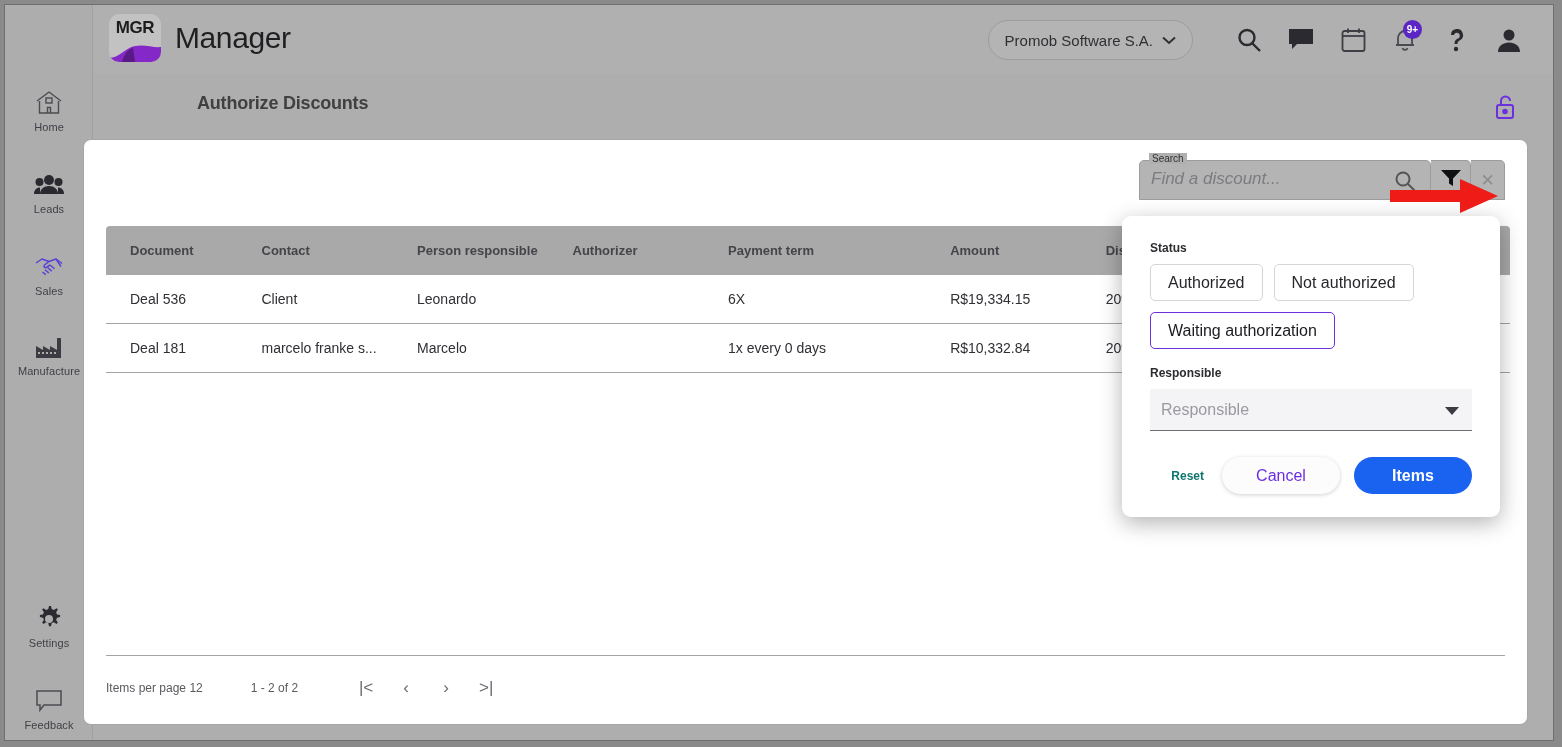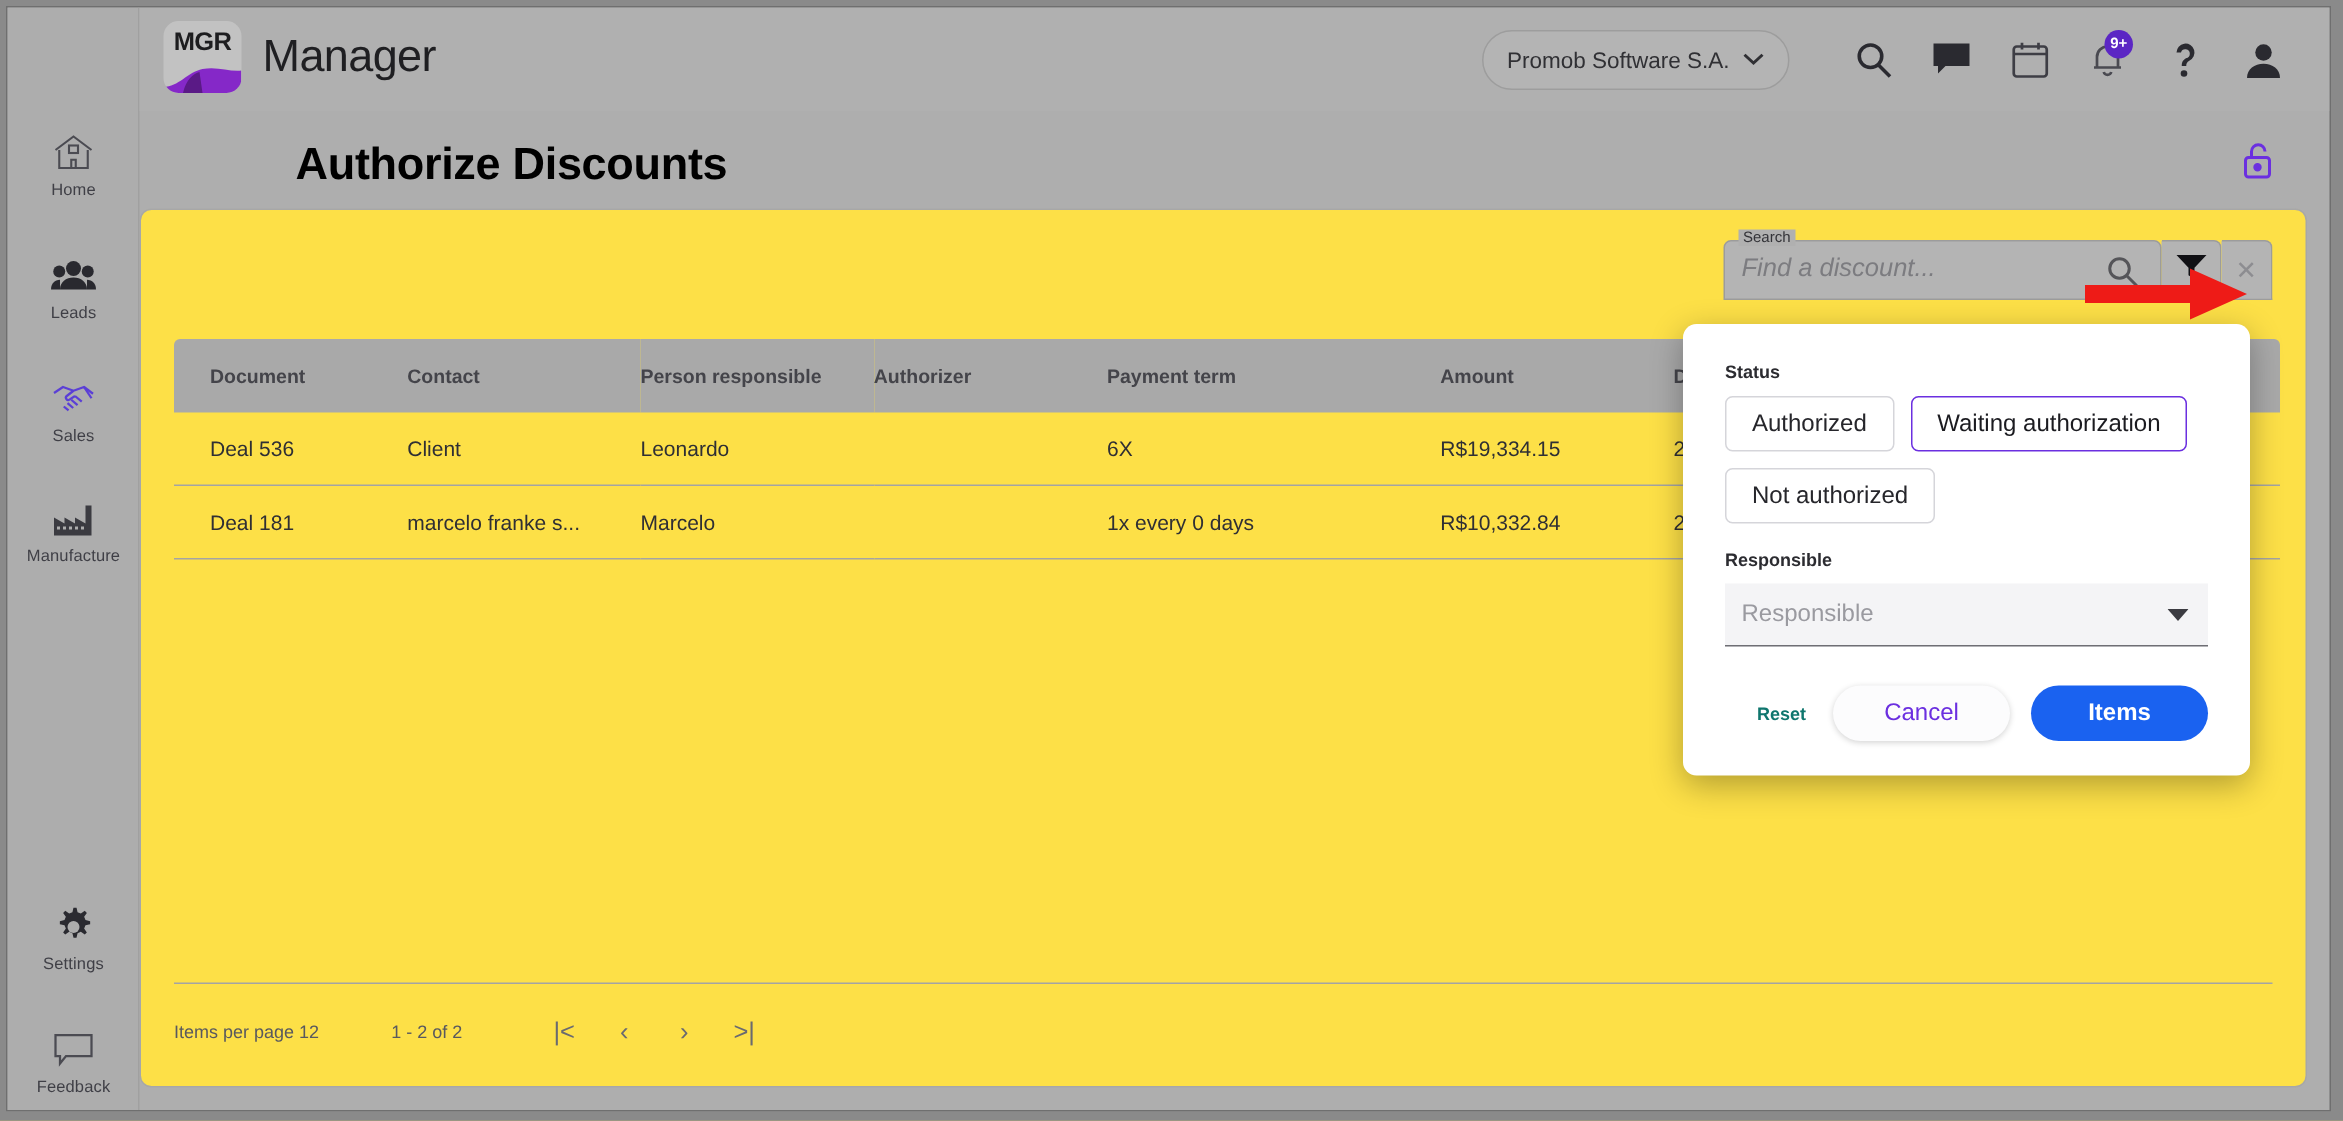--- a/index.html
+++ b/index.html
@@ -129,39 +129,39 @@
     font-size: 10px;
     font-weight: bold;
     display: flex; align-items: center; justify-content: center;
     padding: 0 3px;
   }
 
   
   #page-title {
     position: absolute;
     left: 192px; top: 88px;
-    font-size: 30px;
-    color: #000000;
+    font-size: 18px;
+    color: #404040;
     letter-spacing: -.2px;
   }
   #lock-btn {
     position: absolute;
     right: 32px; top: 86px;
     width: 32px; height: 32px;
     display: flex; align-items: center; justify-content: center;
     cursor: pointer;
   }
 
   
   #content-card {
     position: absolute;
-    left: 88px; top: 134px;
+    left: 78px; top: 134px;
     width: 1445px;
     height: 586px;
-    background: #fde047;
+    background: #ffffff;
     border: 1px solid #a7a7a7;
     border-radius: 8px;
     overflow: hidden;
   }
 
   
   #search-row {
     position: absolute;
     right: 22px; top: 20px;
     display: flex; align-items: flex-start;
@@ -595,22 +595,22 @@
       <span class="pager-btn">‹</span>
       <span class="pager-btn">›</span>
       <span class="pager-btn">&gt;|</span>
     </div>
   </section>
 
   <div id="filter-popover">
     <div class="field-label">Status</div>
     <div id="status-chips">
       <div class="chip">Authorized</div>
+      <div class="chip">Not authorized</div>
       <div class="chip selected">Waiting authorization</div>
-      <div class="chip">Not authorized</div>
     </div>
 
     <div class="field-label">Responsible</div>
     <div id="responsible-select">
       <span>Responsible</span>
       <span>
         <svg width="14" height="8" viewBox="0 0 14 8" fill="#3b3b41">
               <path d="M0 0 H14 L7 8 Z"></path>
             </svg>
       </span>

